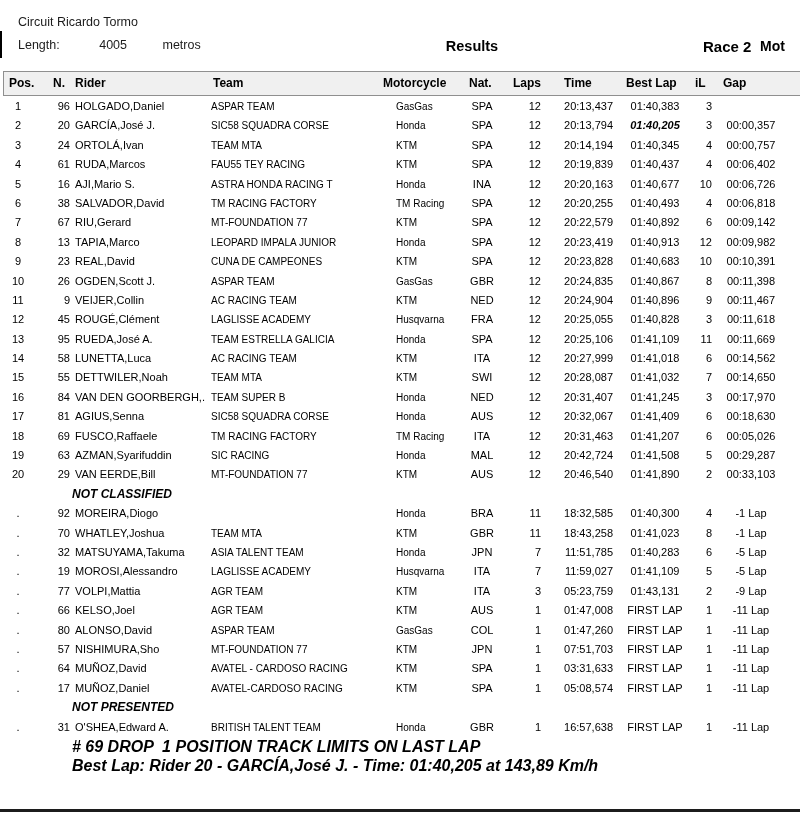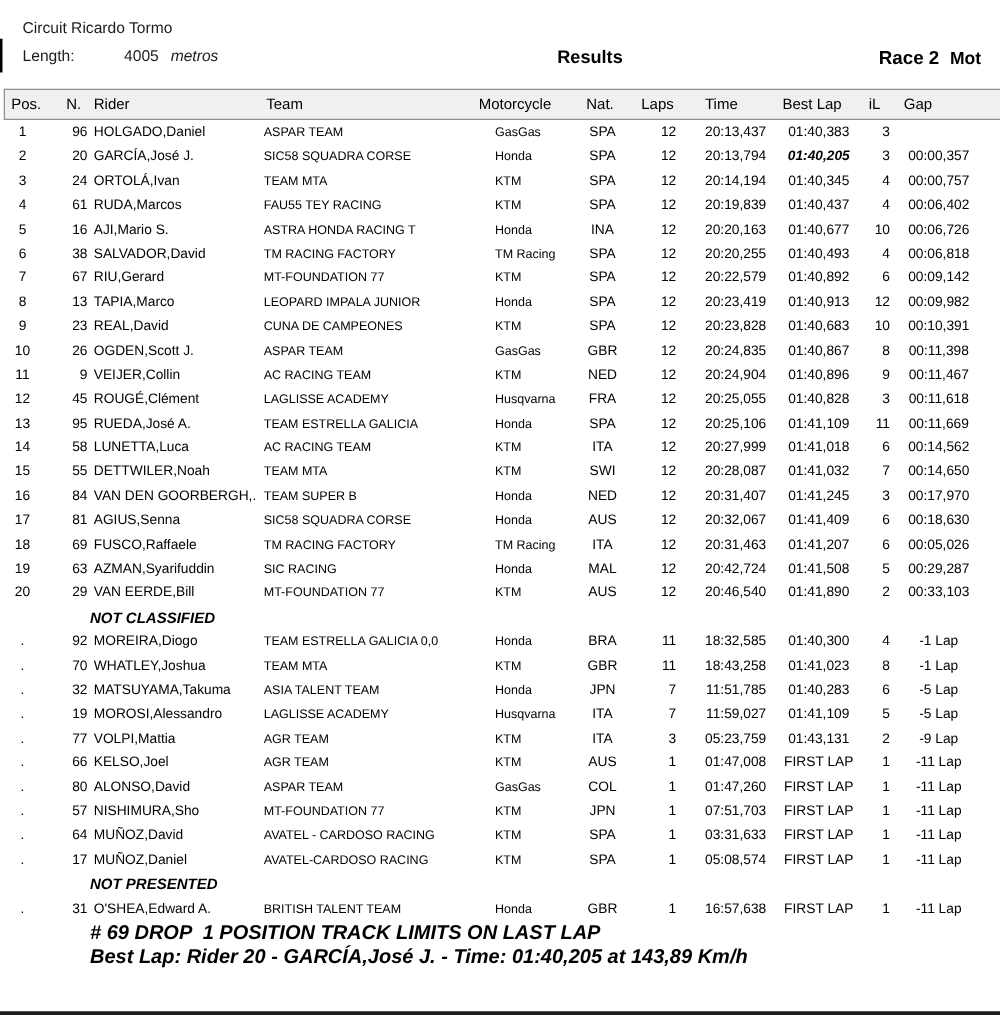--- a/index.html
+++ b/index.html
@@ -8,31 +8,31 @@
     background:#ffffff;color:#000;
     font-family:"Liberation Sans","DejaVu Sans",sans-serif;
     -webkit-font-smoothing:antialiased;
   }
   .abs{position:absolute;}
   
   .circuit{left:18px;top:15px;font-size:12.5px;color:#1c1c1c;}
   .length-row{left:18px;top:38px;font-size:12.5px;color:#1c1c1c;}
   .length-row span{display:inline-block;}
   .len-val{margin-left:36px;}
-  .len-unit{margin-left:6px;font-style:italic;}
+  .len-unit{margin-left:32px;}
   .edge-tick{left:0;top:31px;width:2px;height:27px;background:#000;}
   .results-title{left:472px;top:38px;transform:translateX(-50%);font-size:14.5px;font-weight:bold;}
   .race-label{left:703px;top:38px;font-size:15px;font-weight:bold;}
   .class-label{left:760px;top:38px;font-size:14px;font-weight:bold;white-space:nowrap;}
   
   .thead{
     left:3px;top:71px;width:805px;height:25px;
     background:#f0f0f0;border:1px solid #8f8f8f;box-sizing:border-box;
   }
-  .thead span{position:absolute;top:0;line-height:23px;font-size:12px;font-weight:normal;white-space:nowrap;}
+  .thead span{position:absolute;top:0;line-height:23px;font-size:12px;font-weight:bold;white-space:nowrap;}
   .h-pos{left:5px;}  .h-num{left:49px;} .h-rider{left:71px;} .h-team{left:209px;}
   .h-moto{left:379px;} .h-nat{left:465px;} .h-laps{left:509px;} .h-time{left:560px;}
   .h-best{left:622px;} .h-il{left:691px;} .h-gap{left:719px;}
   
   #table-body{position:absolute;left:0;top:97px;width:800px;}
   .row{position:relative;height:19.4px;}
   .cell{position:absolute;top:0;height:19.4px;line-height:19.4px;font-size:11px;white-space:nowrap;}
   .c-pos{left:4px;width:28px;text-align:center;}
   .c-num{left:38px;width:32px;text-align:right;}
   .c-rider{left:75px;}
@@ -346,21 +346,20 @@
       <span class="cell c-time">20:46,540</span>
       <span class="cell c-best">01:41,890</span>
       <span class="cell c-il">2</span>
       <span class="cell c-gap">00:33,103</span>
     </div>
     <div class="section-label">NOT CLASSIFIED</div>
     <div class="row">
       <span class="cell c-pos">.</span>
       <span class="cell c-num">92</span>
       <span class="cell c-rider">MOREIRA,Diogo</span>
-      <span class="cell c-team">TEAM ESTRELLA GALICIA 0,0</span>
       <span class="cell c-moto">Honda</span>
       <span class="cell c-nat">BRA</span>
       <span class="cell c-laps">11</span>
       <span class="cell c-time">18:32,585</span>
       <span class="cell c-best">01:40,300</span>
       <span class="cell c-il">4</span>
       <span class="cell c-gap">-1 Lap</span>
     </div>
     <div class="row">
       <span class="cell c-pos">.</span>

